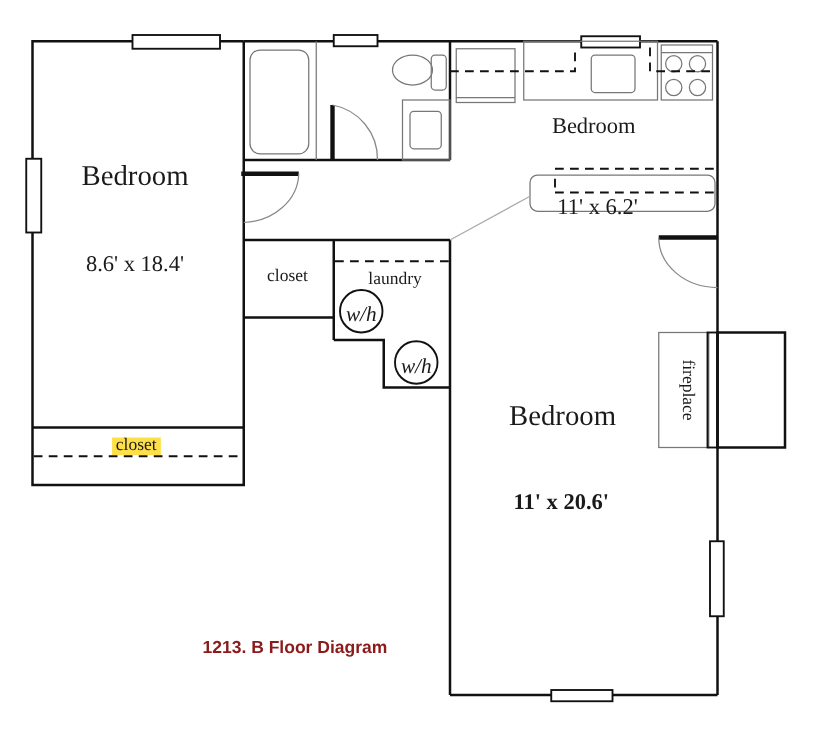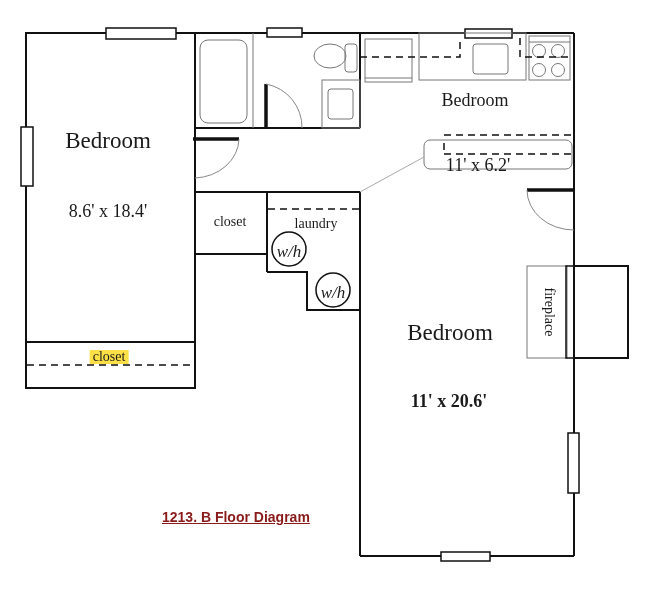--- a/index.html
+++ b/index.html
@@ -4,21 +4,21 @@
   <style>
     html, body { margin: 0; padding: 0; background: #ffffff; }
     body { width: 650px; height: 598px; position: relative; overflow: hidden; }
     #plan { position: absolute; left: 0; top: 0; width: 650px; height: 598px; }
     .lbl { position: absolute; font-family: "Liberation Serif", "DejaVu Serif", serif; color: #1a1a1a; white-space: nowrap; transform: translateX(-50%); line-height: 1; }
     .room-name { font-size: 23px; }
     .room-dim { font-size: 18px; margin-top: 45px; }
     .small { font-size: 14px; }
     .wh { font-size: 17px; font-style: italic; }
     .fire { position: absolute; font-family: "Liberation Serif", "DejaVu Serif", serif; font-size: 14px; color: #1a1a1a; transform-origin: center; transform: translate(-50%, -50%) rotate(90deg); white-space: nowrap; }
-    .caption { position: absolute; left: 162px; top: 509px; font-family: "Liberation Sans", "DejaVu Sans", sans-serif; font-weight: bold; font-size: 14px; color: #8b1a1a; white-space: nowrap; text-decoration: underline; }
+    .caption { position: absolute; left: 162px; top: 509px; font-family: "Liberation Sans", "DejaVu Sans", sans-serif; font-weight: bold; font-size: 14px; color: #8b1a1a; white-space: nowrap; }
   </style>
 </head>
 <body>
 
 <svg id="plan" viewBox="0 0 650 598" xmlns="http://www.w3.org/2000/svg">
   <g fill="none" stroke="#111" stroke-width="2">
 
     <polyline points="195,33 26,33 26,388 195,388 195,33"></polyline>
 
     <line x1="26" y1="342" x2="195" y2="342"></line>

